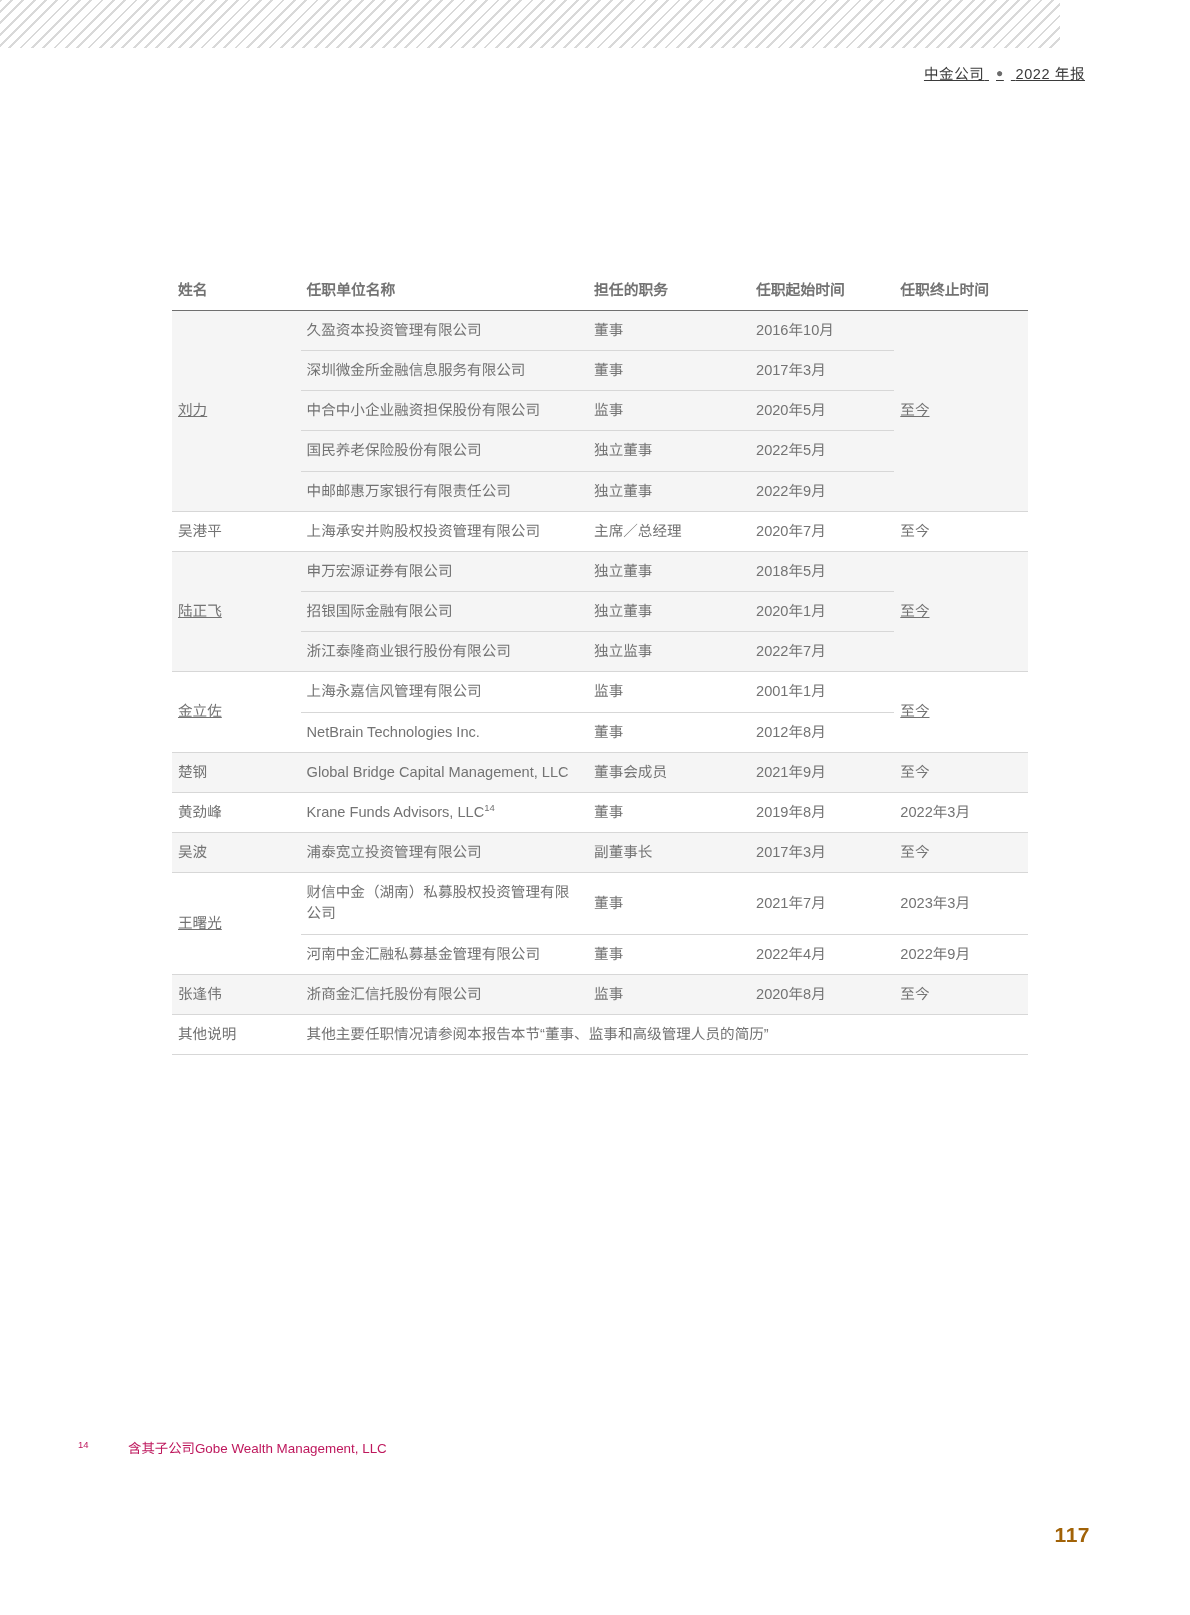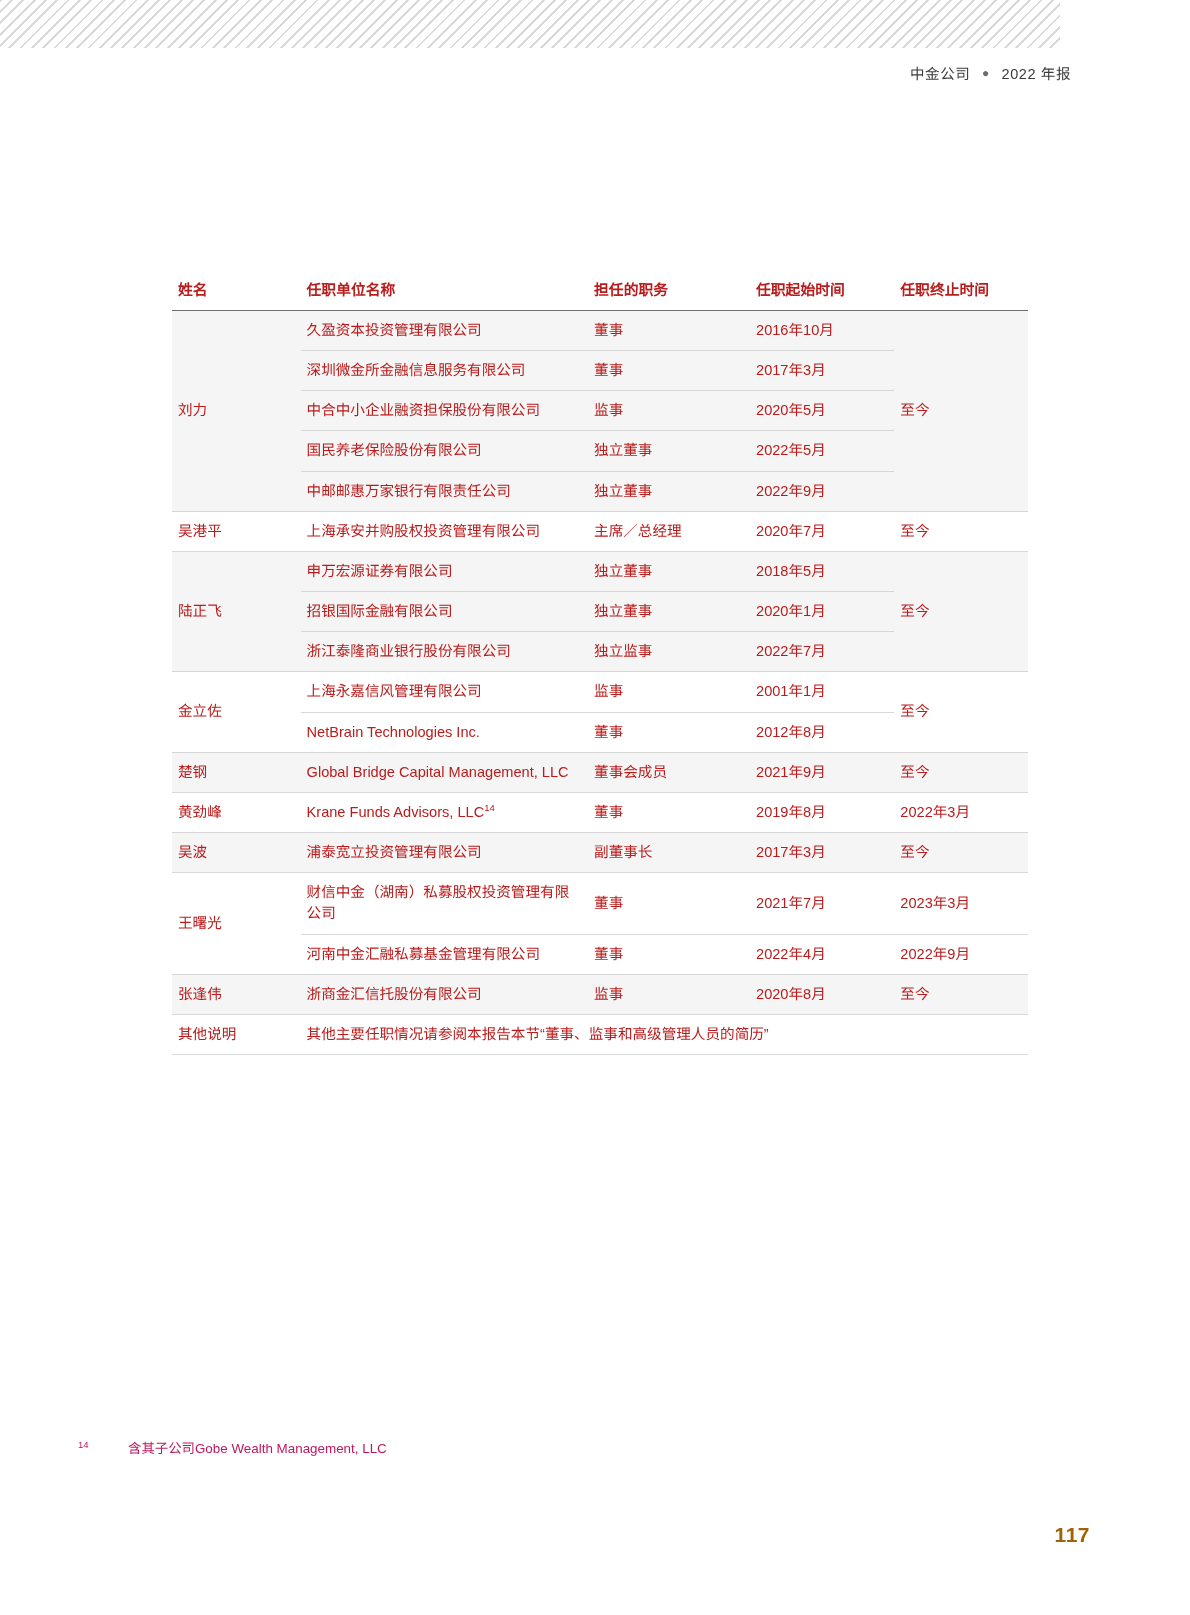--- a/index.html
+++ b/index.html
@@ -29,45 +29,46 @@
         #ffffff 6px,
         #d9d9d9 6px,
         #d9d9d9 8px
     );
   }
 
   
   .running-header {
     position: absolute;
     top: 62px;
-    right: 119px;
+    right: 105px;
     font-size: 14.5px;
     color: #3b3b3b;
     letter-spacing: 0.6px;
     white-space: nowrap;
+    text-decoration: underline;
   }
   .running-header .sep {
     margin: 0 7px;
     color: #6b6b6b;
     font-size: 12px;
     vertical-align: 2px;
   }
 
   
   .table-wrap {
     position: absolute;
     top: 272px;
     left: 172px;
     width: 856px;
   }
   table.main {
     border-collapse: collapse;
     width: 100%;
     font-size: 14.6px;
-    color: #b91c1c;
+    color: #737373;
   }
   table.main th {
     font-weight: bold;
     text-align: left;
     padding: 6px 6px 11px 6px;
     font-size: 14.8px;
     vertical-align: bottom;
     white-space: nowrap;
   }
   table.main thead tr {
@@ -91,21 +92,21 @@
 
   td.name-cell {
     width: 128px;
     padding-left: 10px;
   }
   td.unit-cell { width: 300px; margin-left: 6px; }
   td.role-cell { width: 160px; }
   td.start-cell { width: 138px; margin-top: 48px; }
   td.end-cell  { width: 126px; }
 
-  td.no-rule { border-bottom: none; }
+  td.no-rule { border-bottom: none; text-decoration: underline; }
   .last-row td { border-bottom: 1.4px solid #9a9a9a; }
 
   sup.fn {
     font-size: 9.5px;
     vertical-align: super;
     line-height: 0;
   }
 
   
   .footnote {

